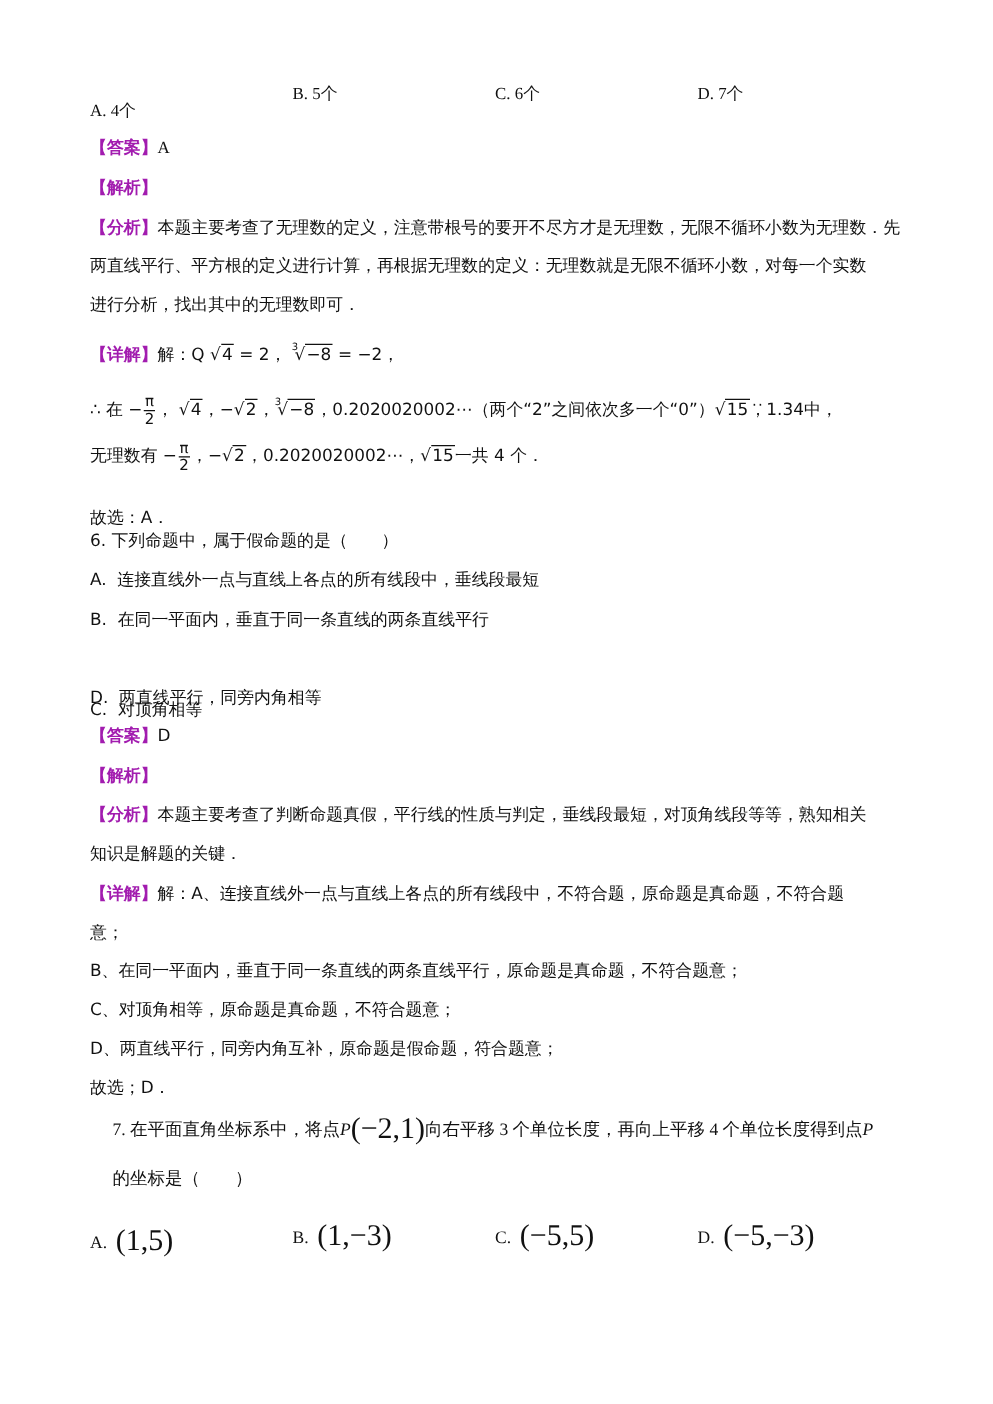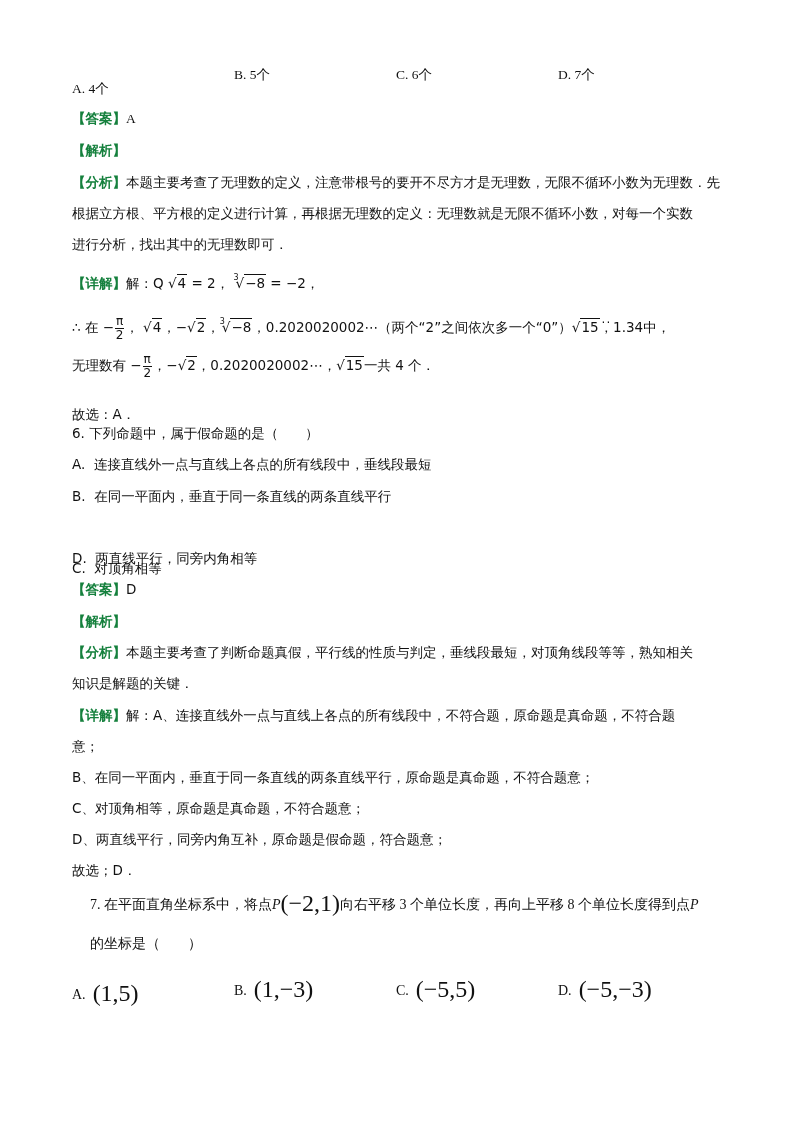--- a/index.html
+++ b/index.html
@@ -2,21 +2,21 @@
 <html><head>
 <meta charset="utf-8">
 <style>
   html, body { margin: 0; padding: 0; background: #ffffff; }
   body {
     width: 794px; height: 1123px; position: relative; overflow: hidden;
     font-family: "DejaVu Sans", "Liberation Sans", sans-serif;
     color: #111111; font-size: 13.5px;
   }
   .line { position: absolute; left: 72px; white-space: nowrap; line-height: 20px; }
-  .tag { color: #15803d; font-weight: bold; }
+  .tag { color: #a21caf; font-weight: bold; }
   .serif { font-family: "Liberation Serif", "DejaVu Serif", serif; }
   .opt { position: absolute; white-space: nowrap; }
   .frac { display: inline-block; vertical-align: middle; text-align: center; font-size: 12px; line-height: 13px; margin: 0 1px; }
   .frac .num { display: block; border-bottom: 1px solid #111; padding: 0 1px; }
   .frac .den { display: block; }
   .sqrt { display: inline-block; }
   .sqrt .rad { border-top: 1px solid #111; padding: 0 1px; }
   .root-idx { font-size: 8px; vertical-align: 8px; margin-right: -3px; }
   .dots { position: relative; }
   .dots::before { content: "··"; position: absolute; top: -11px; left: 2px; font-size: 12px; letter-spacing: 1px; }
@@ -43,21 +43,21 @@
 
 <div class="line" style="top:108px;">
   <span class="tag">【<span>答案</span>】</span><span class="serif">A</span>
 </div>
 <div class="line" style="top:140px;">
   <span class="tag">【<span>解析</span>】</span>
 </div>
 <div class="line" style="top:172px;">
   <span class="tag">【<span>分析</span>】</span><span>本题主要考查了无理数的定义，注意带根号的要开不尽方才是无理数，无限不循环小数为无理数．先</span>
 </div>
-<div class="line" style="top:203px;">根据立方根、平方根的定义进行计算，再根据无理数的定义：无理数就是无限不循环小数，对每一个实数</div>
+<div class="line" style="top:203px;">两直线平行、平方根的定义进行计算，再根据无理数的定义：无理数就是无限不循环小数，对每一个实数</div>
 <div class="line" style="top:234px;">进行分析，找出其中的无理数即可．</div>
 
 <div class="line" style="top:268px;">
   <span class="tag">【<span>详解</span>】</span><span>解：Q</span>
   <span class="sqrt">√<span class="rad">4</span></span>
   <span>= 2，</span>
   <span class="sqrt"><span class="root-idx">3</span>√<span class="rad">−8</span></span>
   <span>= −2，</span>
 </div>
 
@@ -92,21 +92,21 @@
 <div class="line" style="top:705px;">
   <span class="tag">【<span>详解</span>】</span><span>解：A、连接直线外一点与直线上各点的所有线段中，不符合题，原命题是真命题，不符合题</span>
 </div>
 <div class="line" style="top:736px;">意；</div>
 <div class="line" style="top:767px;">B、在同一平面内，垂直于同一条直线的两条直线平行，原命题是真命题，不符合题意；</div>
 <div class="line" style="top:798px;">C、对顶角相等，原命题是真命题，不符合题意；</div>
 <div class="line" style="top:829px;">D、两直线平行，同旁内角互补，原命题是假命题，符合题意；</div>
 <div class="line" style="top:860px;">故选；D．</div>
 
 <div class="line serif" style="left:90px;top:893px;font-size:14px;">
-  <span>7. 在平面直角坐标系中，将点</span><span class="italic">P</span><span class="paren">(−2,1)</span><span>向右平移 3 个单位长度，再向上平移 8 个单位长度得到点</span><span class="italic">P</span>
+  <span>7. 在平面直角坐标系中，将点</span><span class="italic">P</span><span class="paren">(−2,1)</span><span>向右平移 3 个单位长度，再向上平移 4 个单位长度得到点</span><span class="italic">P</span>
 </div>
 <div class="line serif" style="left:90px;top:934px;font-size:14px;">的坐标是（　　）</div>
 
 <div>
   <div class="opt serif" style="left:72px;top:980px;font-size:14px;"><span>A.</span>&nbsp; <span class="paren">(1,5)</span></div>
   <div class="opt serif" style="left:234px;top:976px;font-size:14px;"><span>B.</span>&nbsp; <span class="paren">(1,−3)</span></div>
   <div class="opt serif" style="left:396px;top:976px;font-size:14px;"><span>C.</span>&nbsp; <span class="paren">(−5,5)</span></div>
   <div class="opt serif" style="left:558px;top:976px;font-size:14px;"><span>D.</span>&nbsp; <span class="paren">(−5,−3)</span></div>
 </div>
 

